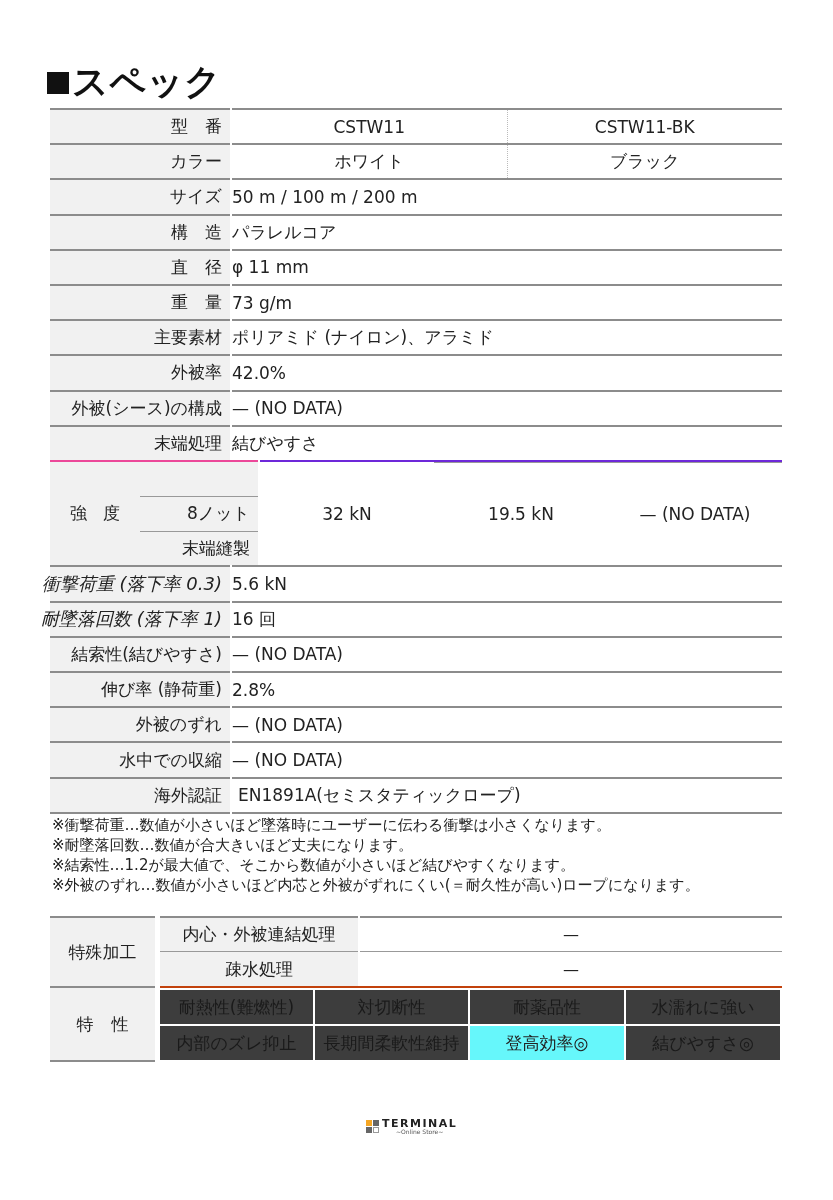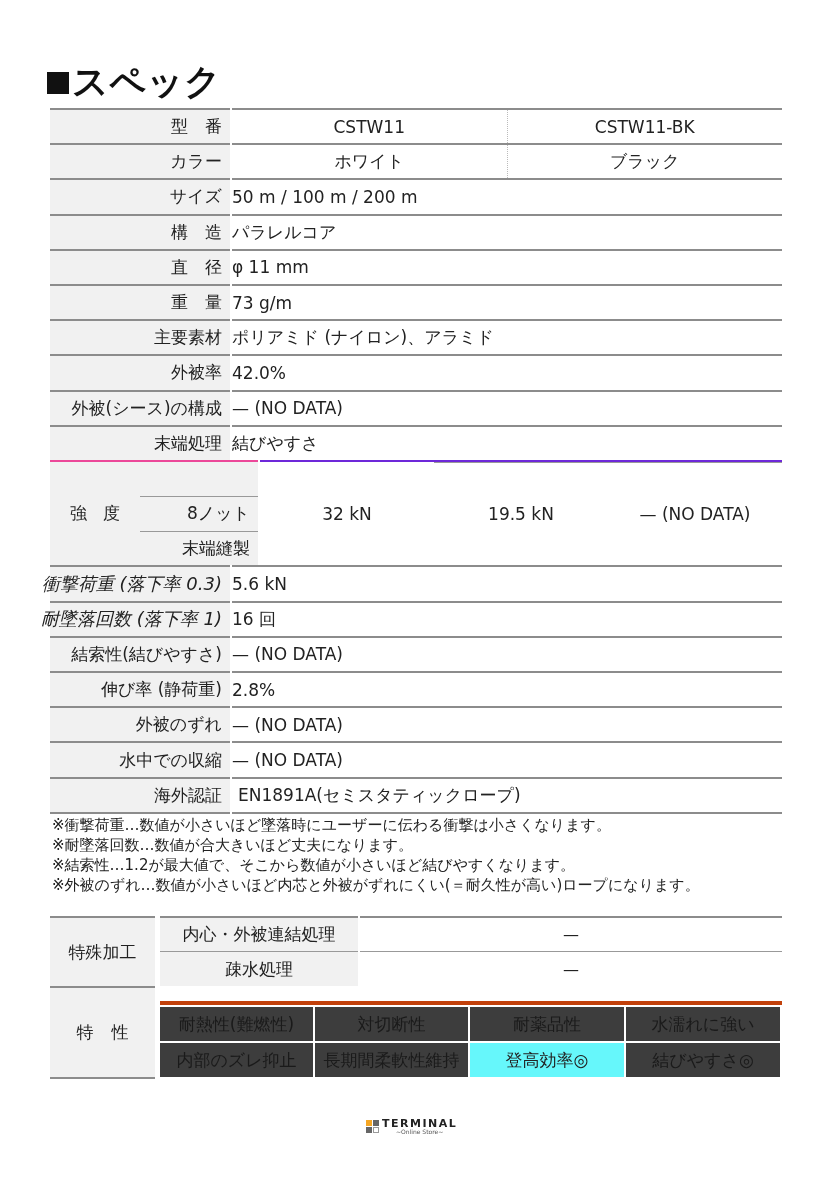--- a/index.html
+++ b/index.html
@@ -204,21 +204,21 @@
       </div>
       <div class="sp-sub">
         <div class="sl">疎水処理</div>
         <div class="sv2">—</div>
       </div>
     </div>
   </div>
   <div class="sp-row">
     <div class="sp-lab wide">特性</div>
     <div class="sp-gap"></div>
-    <div class="sp-body" style="border-top:4px solid #c2410c;margin-top:15px;">
+    <div class="sp-body" style="border-top:2px solid #c2410c;">
       <div class="feat-grid">
         <div class="feat">耐熱性(難燃性)</div>
         <div class="feat">対切断性</div>
         <div class="feat">耐薬品性</div>
         <div class="feat">水濡れに強い</div>
         <div class="feat">内部のズレ抑止</div>
         <div class="feat">長期間柔軟性維持</div>
         <div class="feat on">登高効率◎</div>
         <div class="feat">結びやすさ◎</div>
       </div>

